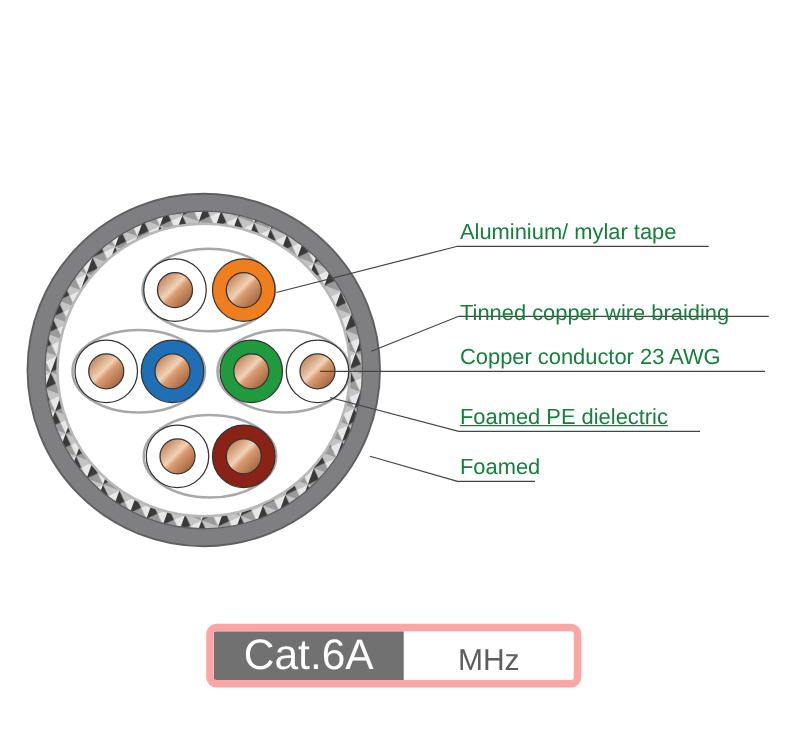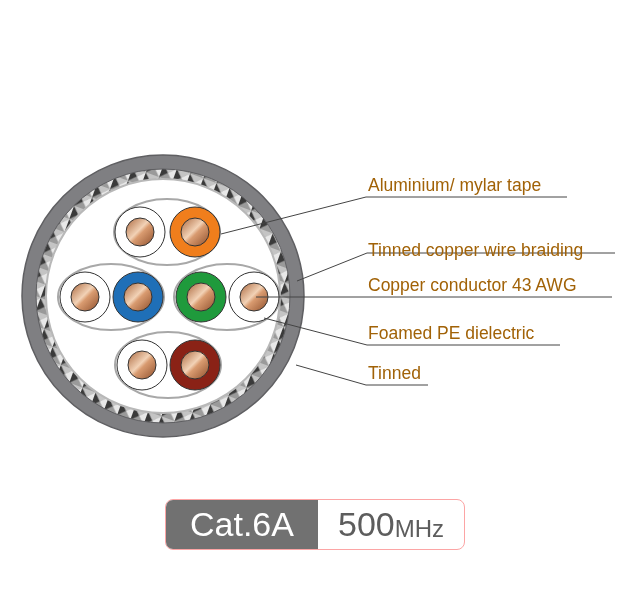--- a/index.html
+++ b/index.html
@@ -1,19 +1,19 @@
 <!DOCTYPE html>
 <html><head>
 <meta charset="utf-8">
 <style>
   html, body { margin:0; padding:0; background:#ffffff; }
   body { width:630px; height:595px; position:relative; overflow:hidden; font-family:"Liberation Sans", sans-serif; }
   #diagram { position:absolute; left:0; top:0; }
-  .label { position:absolute; font-size:17.5px; color:#a16207; white-space:nowrap; line-height:20px; }
-  .badge { position:absolute; left:165px; top:499px; width:300px; height:51px; border:1px solid #fca5a5; border-radius:8px; overflow:hidden; display:flex; box-sizing:border-box; background:#fff; }
+  .label { position:absolute; font-size:17.5px; color:#15803d; white-space:nowrap; line-height:20px; }
+  .badge { position:absolute; left:165px; top:499px; width:300px; height:51px; border:6px solid #fca5a5; border-radius:8px; overflow:hidden; display:flex; box-sizing:border-box; background:#fff; }
   .badge .left { width:152px; height:100%; background:#717171; color:#ffffff; font-size:34px; display:flex; align-items:center; justify-content:center; }
   .badge .right { flex:1; display:flex; align-items:center; justify-content:center; color:#5d5d5d; }
   .badge .num { font-size:34px; }
   .badge .unit { font-size:24px; margin-top:8px; }
 </style>
 </head>
 <body>
 
 <svg id="diagram" width="630" height="595" viewBox="0 0 630 595" xmlns="http://www.w3.org/2000/svg">
   <defs>
@@ -73,23 +73,22 @@
     <polyline points="221,234 366,197 567,197"></polyline>
     <polyline points="297,281 367,253 615,253"></polyline>
     <polyline points="256,297 612,297"></polyline>
     <polyline points="264,318 367,345 560,345"></polyline>
     <polyline points="296,365 366,385 428,385"></polyline>
   </g>
 </svg>
 
 <div class="label" style="left:368px;top:175px;">Aluminium/ mylar tape</div>
 <div class="label" style="left:368px;top:240px;">Tinned copper wire braiding</div>
-<div class="label" style="left:368px;top:275px;">Copper conductor 43 AWG</div>
-<div class="label" style="left:368px;top:323px;">Foamed PE dielectric</div>
-<div class="label" style="left:368px;top:363px;">Tinned</div>
+<div class="label" style="left:368px;top:275px;">Copper conductor 23 AWG</div>
+<div class="label" style="left:368px;top:323px;text-decoration:underline;">Foamed PE dielectric</div>
+<div class="label" style="left:368px;top:363px;">Foamed</div>
 
 <div class="badge">
   <div class="left">Cat.6A</div>
   <div class="right">
-    <span class="num">500</span>
     <span class="unit">MHz</span>
   </div>
 </div>
 
 </body></html>

